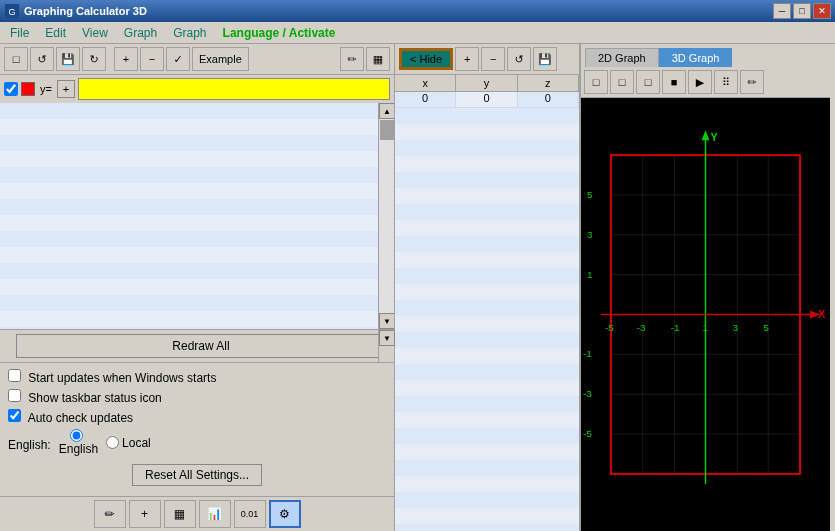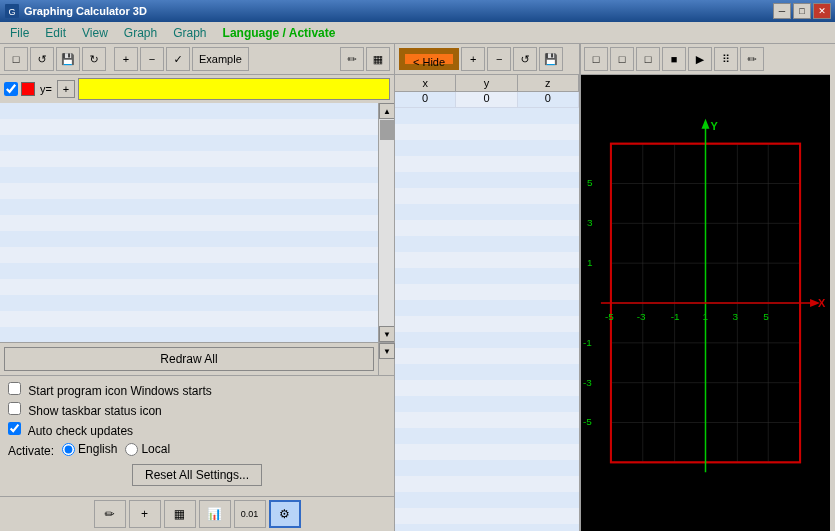--- a/index.html
+++ b/index.html
@@ -100,21 +100,21 @@
 
     
     .table-area {
       flex: 1;
       background: #d4d0c8;
       overflow: hidden;
       position: relative;
     }
     .redraw-btn {
       width: 100%; height: 24px; background: #d4d0c8;
-      border: 1px solid #888; cursor: pointer; font-size: 12px;
+      border: 1px solid #888; cursor: pointer; font-size: 12px; margin-left: 12px;
     }
 
     
     .settings-area {
       padding: 6px 8px;
       background: #d4d0c8;
       border-top: 1px solid #a0a0a0;
     }
     .settings-area label {
       display: block; margin-bottom: 4px; font-size: 12px; cursor: pointer;
@@ -175,22 +175,22 @@
     .data-cell:nth-child(odd) { background: #dce8f8; }
     .graph-toolbar {
       display: flex;
       align-items: center;
       padding: 3px 4px;
       background: #d4d0c8;
       border-bottom: 1px solid #a0a0a0;
       gap: 2px;
     }
     .hide-btn {
-      padding: 2px 8px; height: 22px; background: #f97316;
-      border: 6px solid #a16207; cursor: pointer; font-size: 11px;
+      padding: 2px 8px; height: 22px; background: #0f766e;
+      border: 3px solid #a16207; cursor: pointer; font-size: 11px;
     }
 
     
     .graph3d-panel {
       width: 250px;
       display: flex;
       flex-direction: column;
       background: #d4d0c8;
       border-left: 1px solid #a0a0a0;
     }
@@ -319,33 +319,33 @@
         <button class="redraw-btn">Redraw All</button>
       </div>
       <div class="scrollbar-v" style="height:32px;">
         <div class="scroll-arrow">▼</div>
       </div>
     </div>
 
     <div class="settings-area">
       <label>
         <input type="checkbox" style="">
-        <span>Start program icon Windows starts</span>
+        <span>Start updates when Windows starts</span>
       </label>
       <label>
         <input type="checkbox" style="">
         <span>Show taskbar status icon</span>
       </label>
       <label>
         <input type="checkbox" checked="" style="">
         <span>Auto check updates</span>
       </label>
       <div class="lang-row">
-        <span>Activate:</span>
-        <label style="display:flex;align-items:center;">
+        <span>English:</span>
+        <label style="display:flex;align-items:center;flex-direction:column;">
           <input type="radio" name="lang" checked="" style="">
           <span>English</span>
         </label>
         <label style="display:flex;align-items:center;">
           <input type="radio" name="lang" style="">
           <span>Local</span>
         </label>
       </div>
       <button class="reset-btn">Reset All Settings...</button>
     </div>
@@ -383,20 +383,24 @@
         <div class="data-cell">0</div>
         <div class="data-cell">0</div>
       </div>
 
       <div style="height: calc(100% - 16px); background: repeating-linear-gradient(to bottom, #dce8f8 0px, #dce8f8 16px, #e8eef8 16px, #e8eef8 32px);"></div>
     </div>
   </div>
 
   <div class="graph3d-panel">
 
+    <div class="graph-tabs">
+      <div class="graph-tab">2D Graph</div>
+      <div class="graph-tab active">3D Graph</div>
+    </div>
 
     <div class="graph3d-toolbar">
       <button class="tb-btn">□</button>
       <button class="tb-btn">□</button>
       <button class="tb-btn">□</button>
       <button class="tb-btn">■</button>
       <button class="tb-btn">▶</button>
       <button class="tb-btn">⠿</button>
       <button class="tb-btn">✏</button>
     </div>

